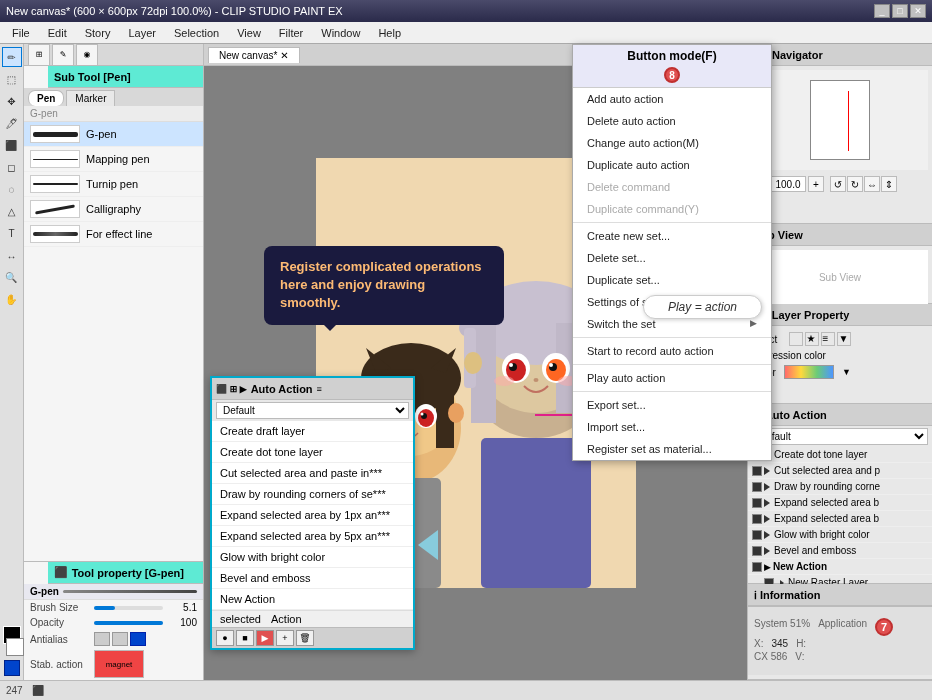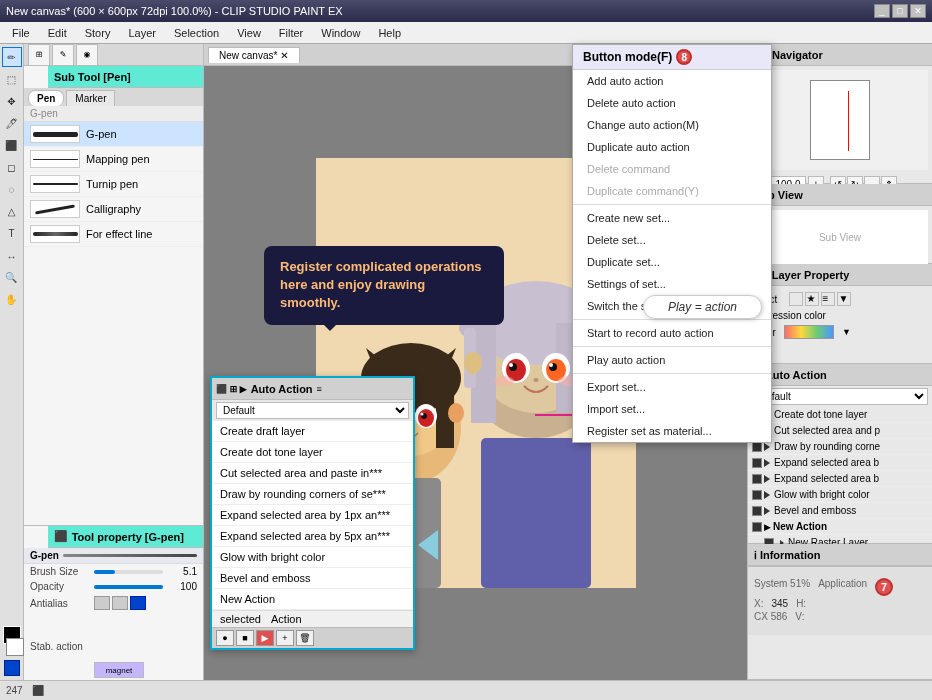--- a/index.html
+++ b/index.html
@@ -96,21 +96,21 @@
       border: 6px solid transparent; border-top-color: #1a1a3e;
     }
 
     
     #right-panels {
       width: 185px; background: #e8e8e8; border-left: 1px solid #bbb;
       display: flex; flex-direction: column;
     }
     .right-panel { border-bottom: 1px solid #bbb; }
     .right-panel-header { height: 22px; background: #d0d0d0; border-bottom: 1px solid #bbb; display: flex; align-items: center; padding: 0 6px; font-size: 11px; font-weight: bold; gap: 4px; }
-    #navigator-panel { height: 140px; }
+    #navigator-panel { height: 180px; }
     #navigator-view { height: 100px; background: #f0f0f0; margin: 4px; display: flex; align-items: center; justify-content: center; position: relative; }
     #nav-canvas { width: 60px; height: 80px; background: white; border: 1px solid #888; position: relative; }
     #nav-redline { position: absolute; right: 20px; top: 10px; width: 1px; height: 60px; background: red; }
     #zoom-controls { display: flex; align-items: center; padding: 2px 4px; gap: 2px; font-size: 10px; }
 
     #sub-view-panel { height: 80px; }
     #sub-view-content { height: 55px; background: #fff; margin: 4px; display: flex; align-items: center; justify-content: center; font-size: 10px; color: #888; }
 
     #layer-property-panel { height: 100px; }
     .lp-content { padding: 4px; font-size: 10px; }
@@ -130,21 +130,21 @@
     .aa-ctrl-btn { width: 18px; height: 16px; border: 1px solid #999; background: #f0f0f0; display: flex; align-items: center; justify-content: center; font-size: 9px; cursor: pointer; }
 
     
     #dropdown-menu {
       position: absolute; top: 44px; right: 160px; z-index: 200;
       background: white; border: 1px solid #aaa; box-shadow: 2px 2px 8px rgba(0,0,0,0.3);
       min-width: 200px;
     }
     .dm-header {
       background: #e8e8f8; padding: 4px 10px; font-size: 12px; font-weight: bold;
-      border-bottom: 1px solid #ccc; display: flex; align-items: center; gap: 4px;
+      border-bottom: 1px solid #ccc; display: flex; align-items: center; gap: 4px; flex-direction: column;
     }
     .dm-item { padding: 5px 14px; font-size: 11px; cursor: pointer; color: #222; }
     .dm-item.disabled { color: #aaa; cursor: default; }
     .dm-separator { height: 1px; background: #ddd; margin: 2px 0; }
     .dm-item.has-arrow { display: flex; justify-content: space-between; }
     .dm-arrow { font-size: 9px; color: #666; }
 
     
     #auto-action-float {
       position: absolute; bottom: 50px; left: 210px; z-index: 150;
@@ -326,21 +326,21 @@
       <div class="prop-row">
         <span class="prop-label">Antialias</span>
         <div style="display:flex;gap:2px;">
           <div style="width:16px;height:14px;background:#ccc;border:1px solid #999;"></div>
           <div style="width:16px;height:14px;background:#ccc;border:1px solid #999;"></div>
           <div style="width:16px;height:14px;background:#0044cc;border:1px solid #0022aa;"></div>
         </div>
       </div>
       <div class="prop-row">
         <span class="prop-label">Stab. action</span>
-        <div style="width:50px;height:16px;background:#c4b5fd;border:1px solid #bbb;font-size:8px;display:flex;align-items:center;justify-content:center;margin-top:48px;">magnet</div>
+        <div style="width:50px;height:28px;background:#ef4444;border:1px solid #bbb;font-size:8px;display:flex;align-items:center;justify-content:center;">magnet</div>
       </div>
     </div>
   </div>
 
   <div id="canvas-area">
 
     <div id="canvas-tab-bar">
       <div class="canvas-tab">New canvas*  ✕</div>
     </div>
 

